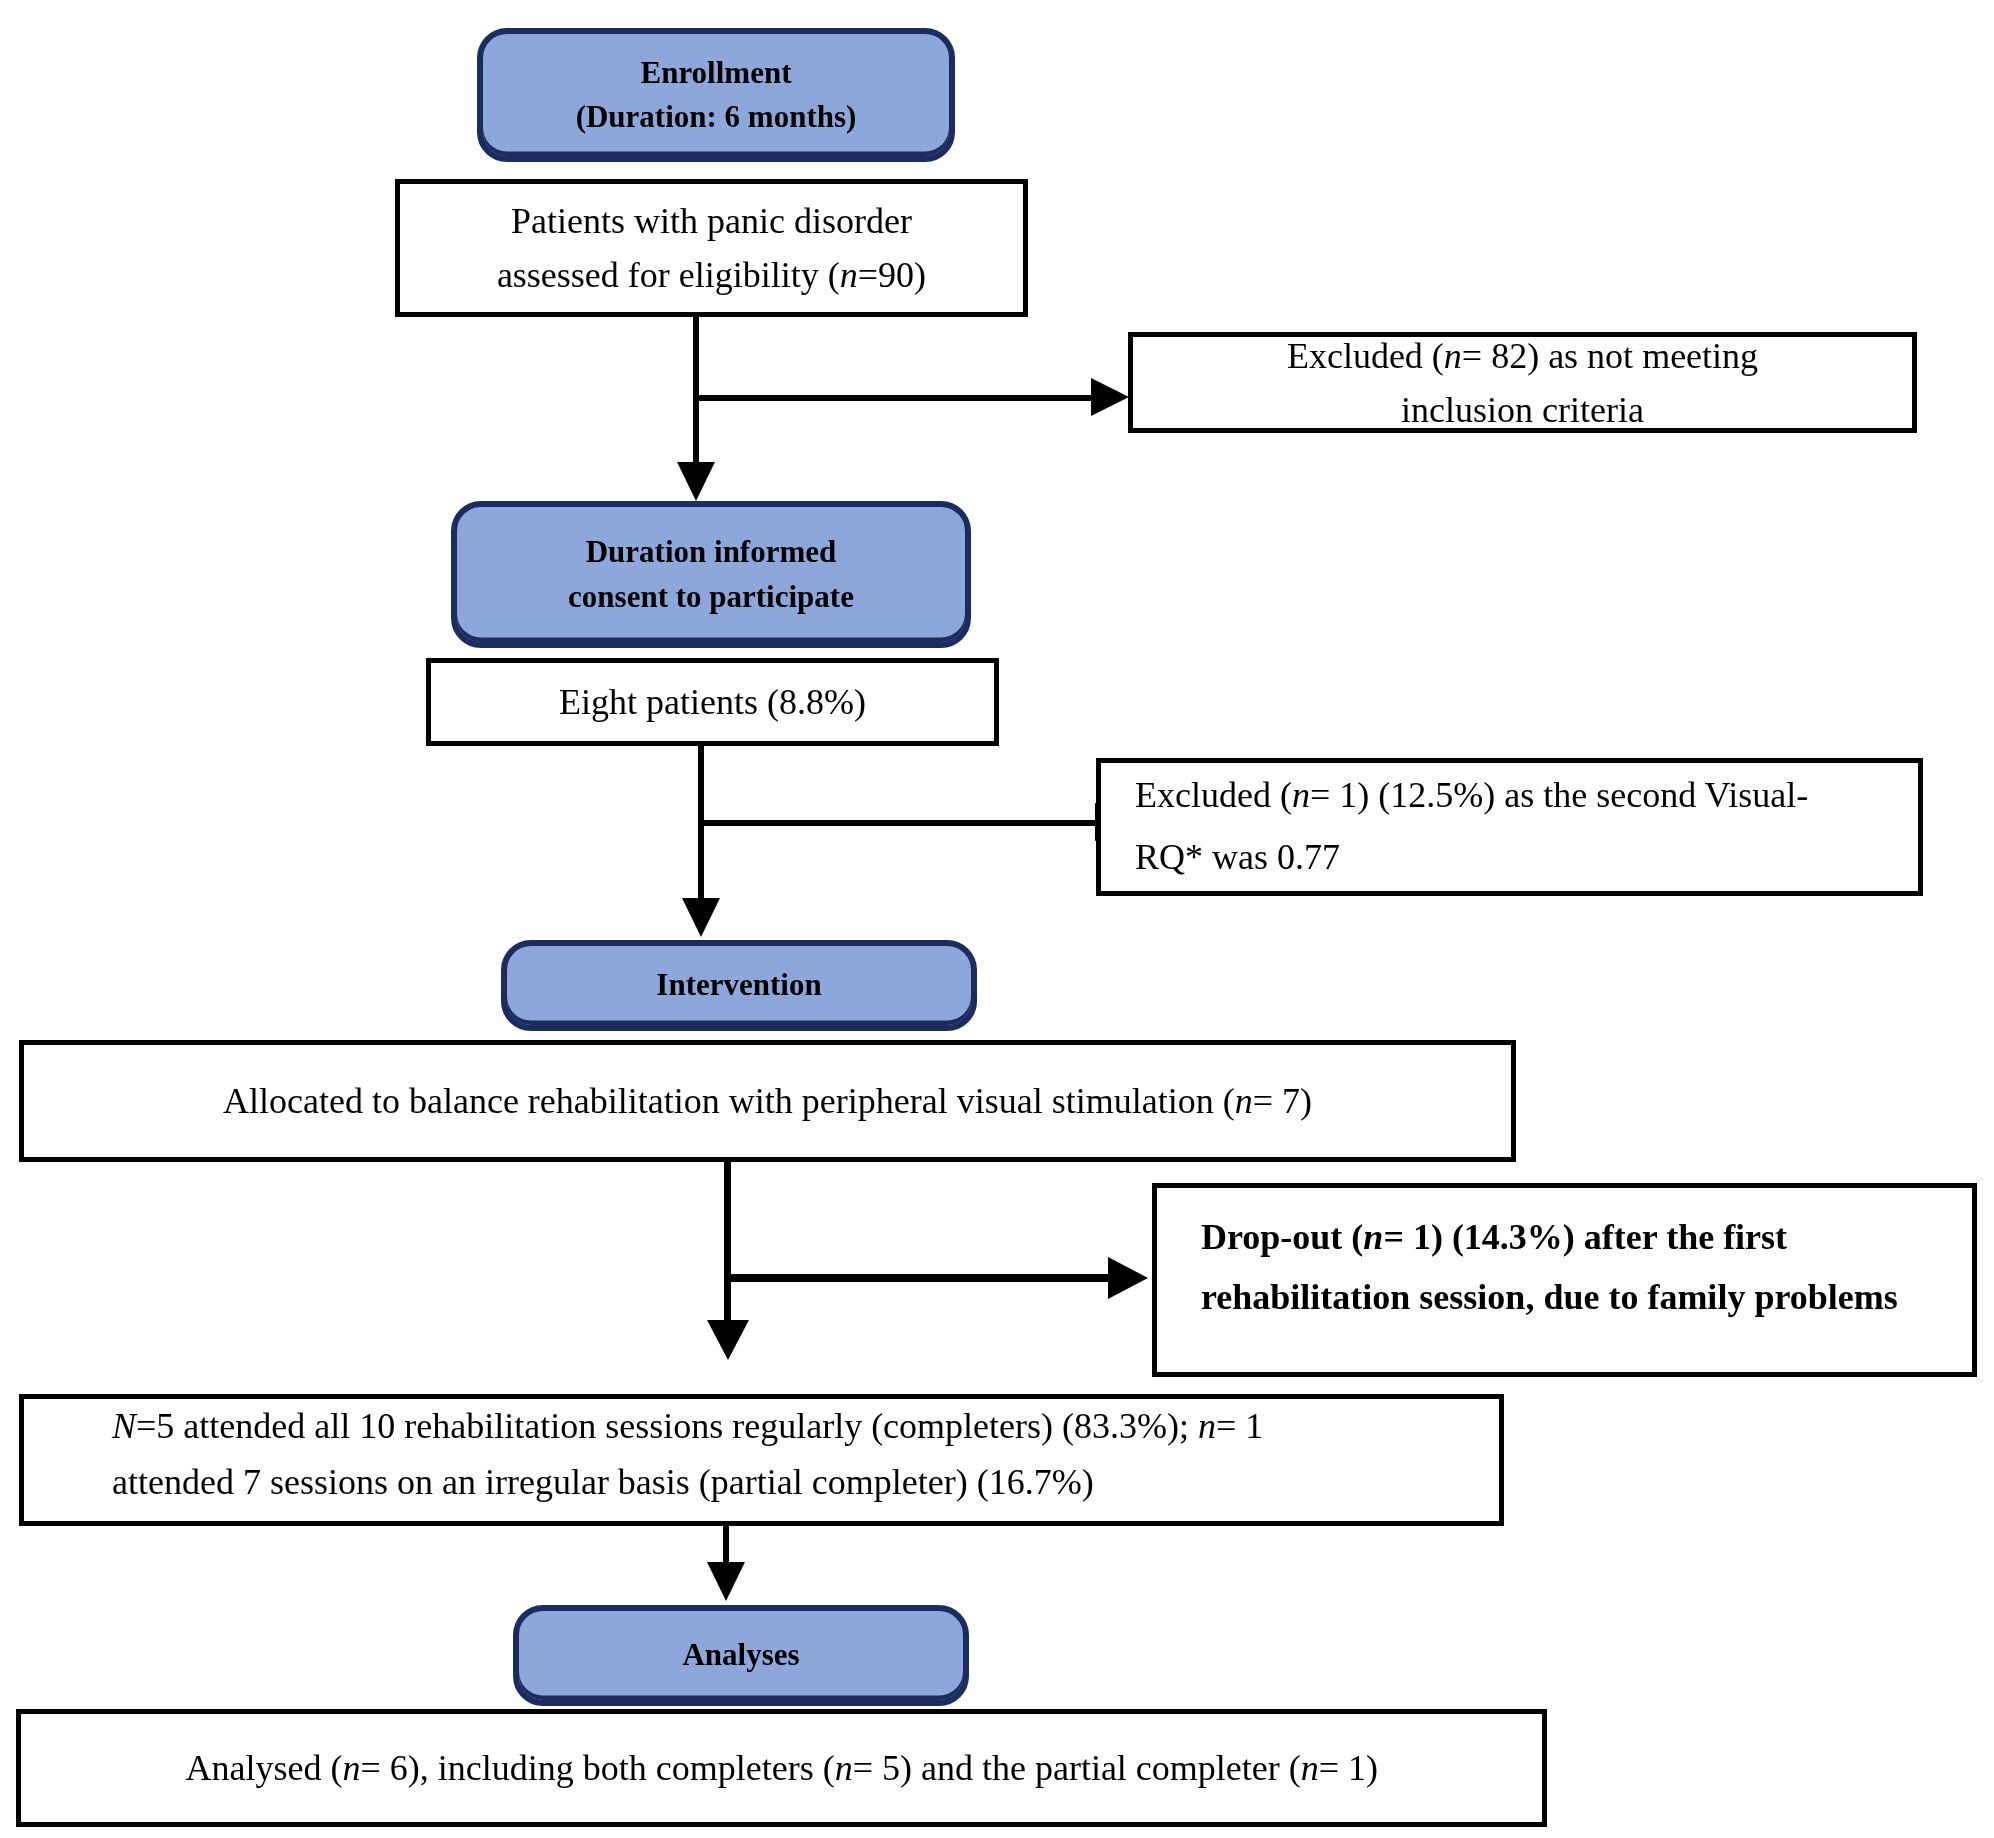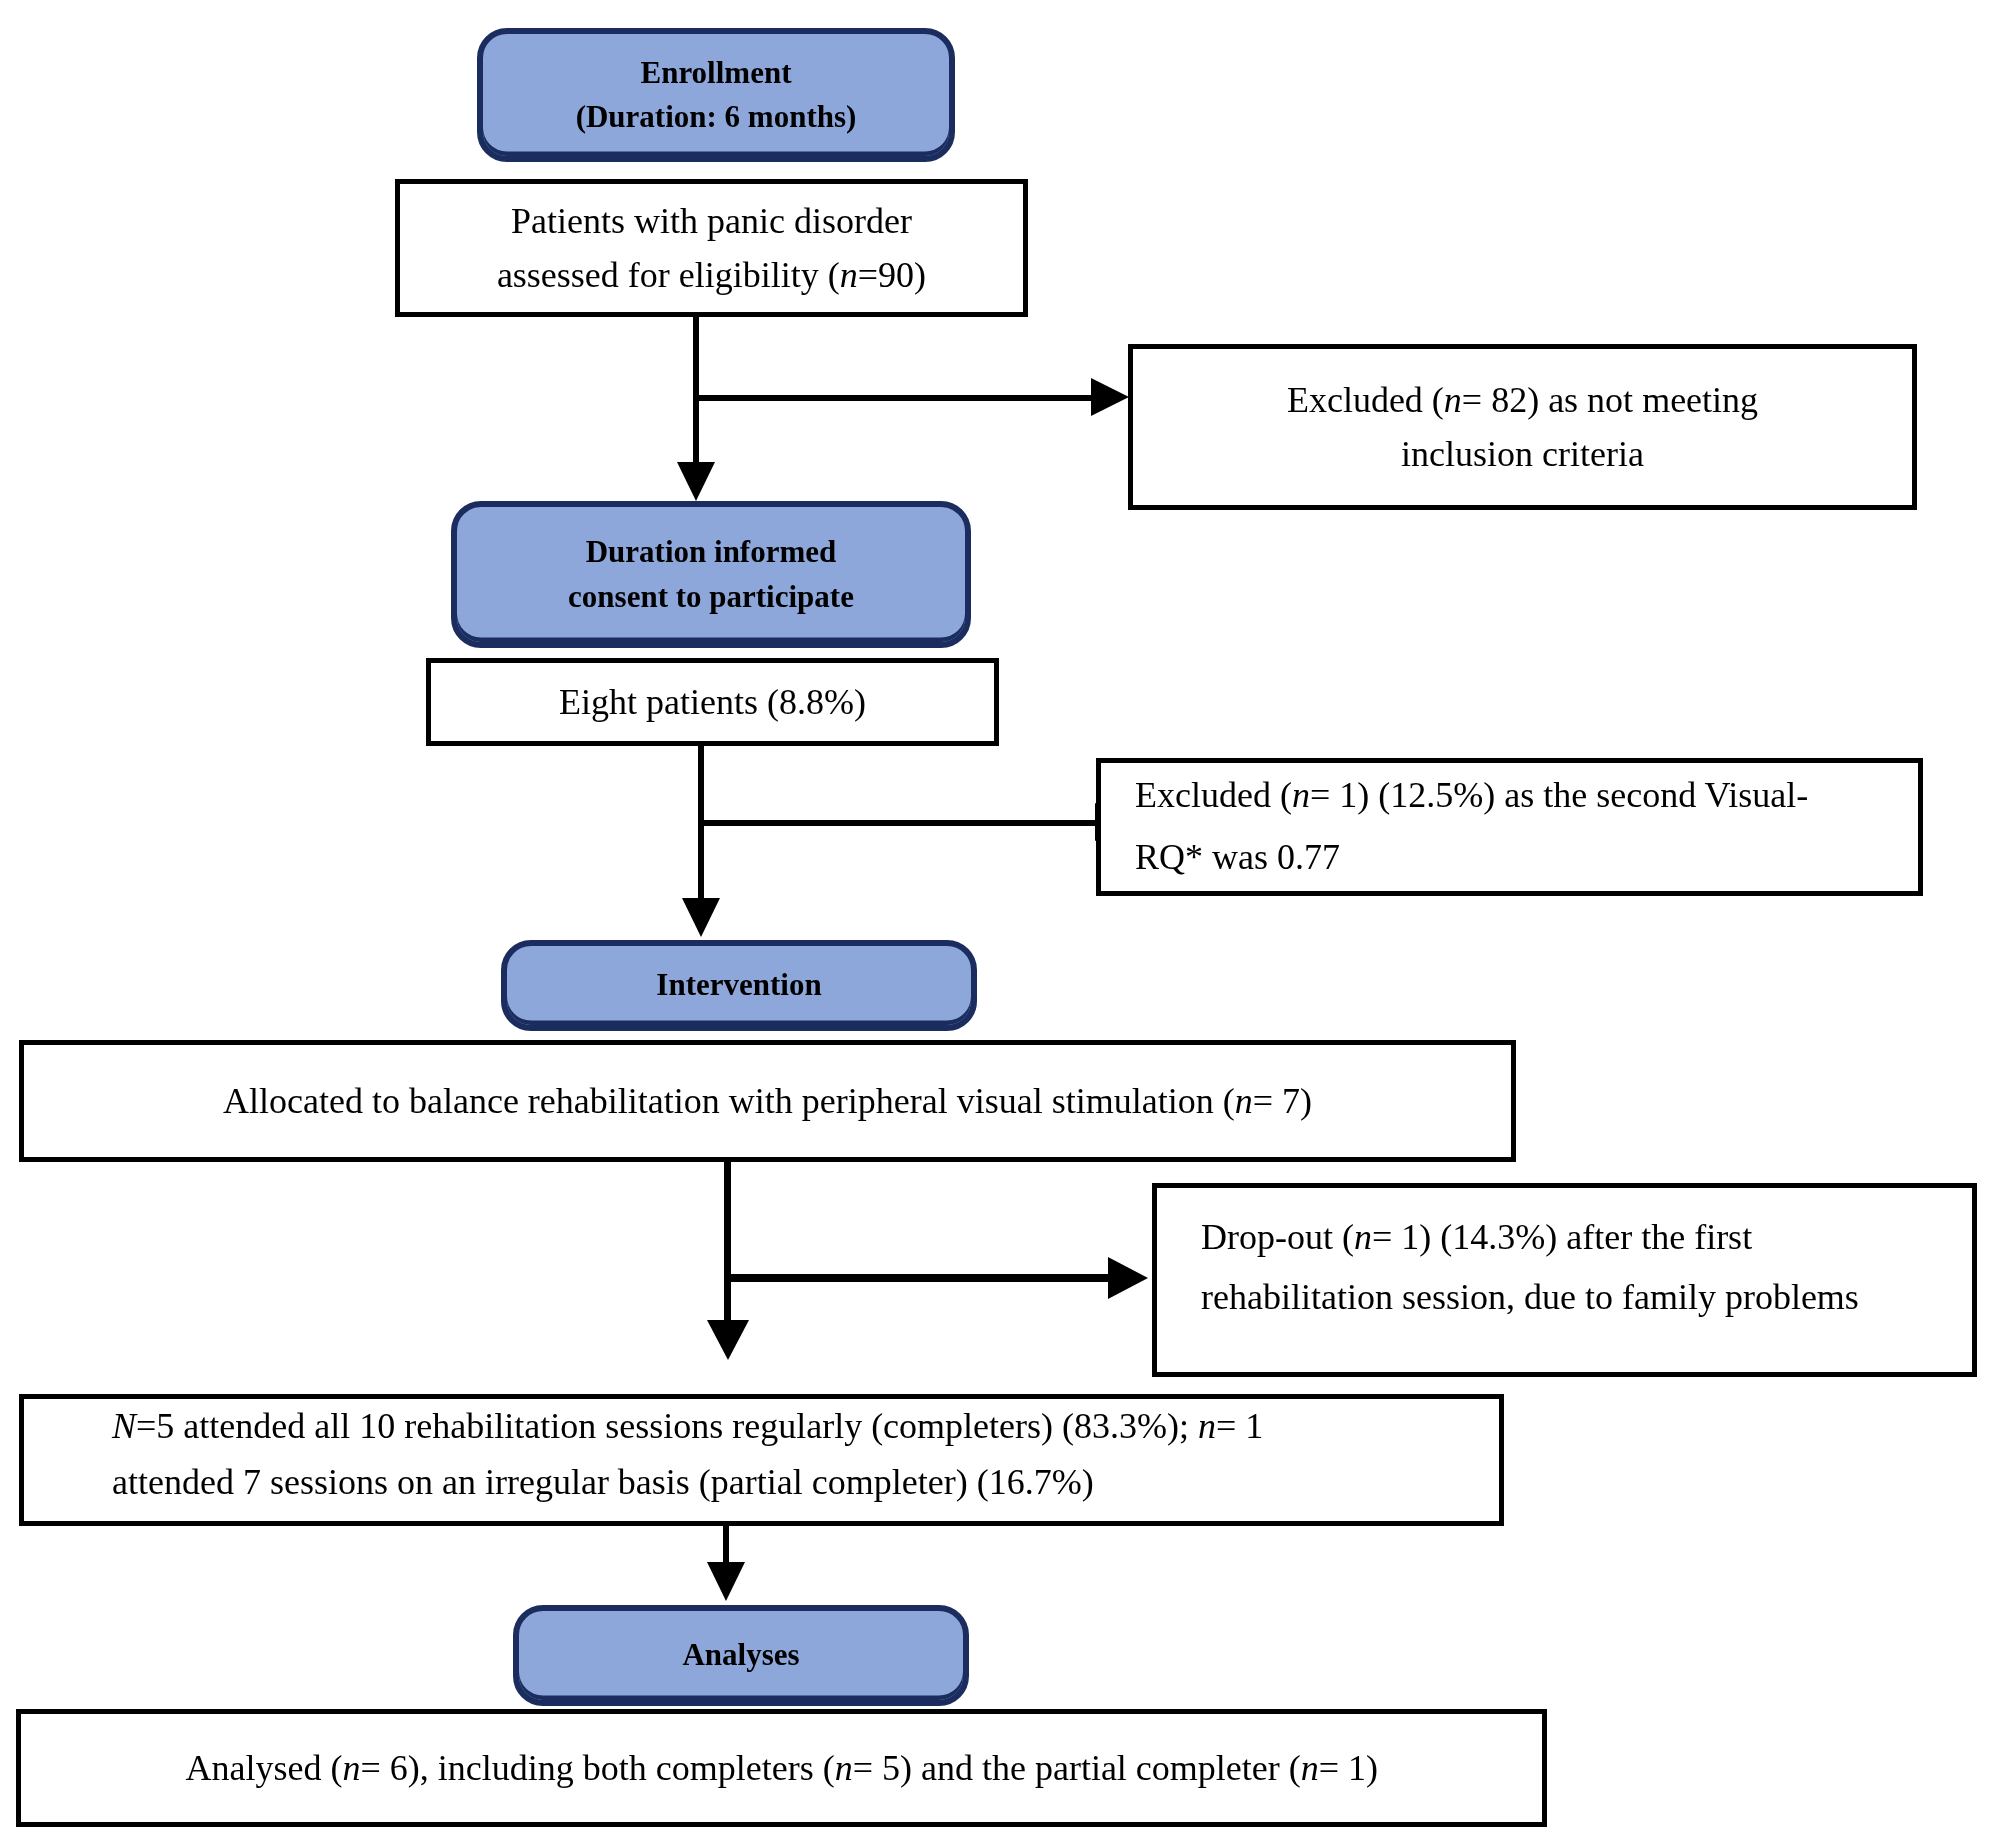--- a/index.html
+++ b/index.html
@@ -64,21 +64,21 @@
     <span class="line">Patients with panic disorder</span>
     <span class="line">assessed for eligibility (<i>n</i>=90)</span>
   </div>
 
   <div class="stem-v" style="left:693px; top:316px; height:147px;"></div>
   <div class="head-down" style="left:677px; top:462px;"></div>
 
   <div class="stem-h" style="left:693px; top:395px; width:402px;"></div>
   <div class="head-right" style="left:1091px; top:378px;"></div>
 
-  <div class="box plain" style="left:1128px; top:332px; width:789px; height:166px;margin-top:12px;">
+  <div class="box plain" style="left:1128px; top:332px; width:789px; height:101px;">
     <span class="line">Excluded (<i>n</i>= 82) as not meeting</span>
     <span class="line">inclusion criteria</span>
   </div>
 
   <div class="box stage" style="left:451px; top:501px; width:520px; height:147px;">
     <span class="line">Duration informed</span>
     <span class="line">consent to participate</span>
   </div>
 
   <div class="box plain" style="left:426px; top:658px; width:573px; height:88px;">
@@ -103,21 +103,21 @@
   <div class="box plain" style="left:19px; top:1040px; width:1497px; height:122px;">
     <span class="line">Allocated to balance rehabilitation with peripheral visual stimulation (<i>n</i>= 7)</span>
   </div>
 
   <div class="stem-v" style="left:724px; top:1162px; width:6.9px; height:159px;"></div>
   <div class="head-down" style="left:707px; top:1320px; border-left-width:21px; border-right-width:21px; border-top-width:40px;"></div>
 
   <div class="stem-h" style="left:724px; top:1274px; width:385px; height:8.1px;"></div>
   <div class="head-right" style="left:1108px; top:1257px; border-top-width:21px; border-bottom-width:21px; border-left-width:40px;"></div>
 
-  <div class="box plain left-align" style="left:1152px; top:1183px; width:825px; height:194px; padding:0 19px 25px 44px; line-height:1.65;">
+  <div class="box plain left-align" style="left:1152px; top:1183px; width:825px; height:194px; padding:0 19px 25px 44px; line-height:1.65;font-weight:bold;">
     <span class="line">Drop-out (<i>n</i>= 1) (14.3%) after the first</span>
     <span class="line">rehabilitation session, due to family problems</span>
   </div>
 
   <div class="box plain left-align" style="left:19px; top:1394px; width:1485px; height:132px; padding:0 69px 10px 88px; line-height:1.55;">
     <span class="line"><i>N</i>=5 attended all 10 rehabilitation sessions regularly (completers) (83.3%); <i>n</i>= 1</span>
     <span class="line">attended 7 sessions on an irregular basis (partial completer) (16.7%)</span>
   </div>
 
   <div class="stem-v" style="left:723px; top:1524px; height:39px;"></div>

